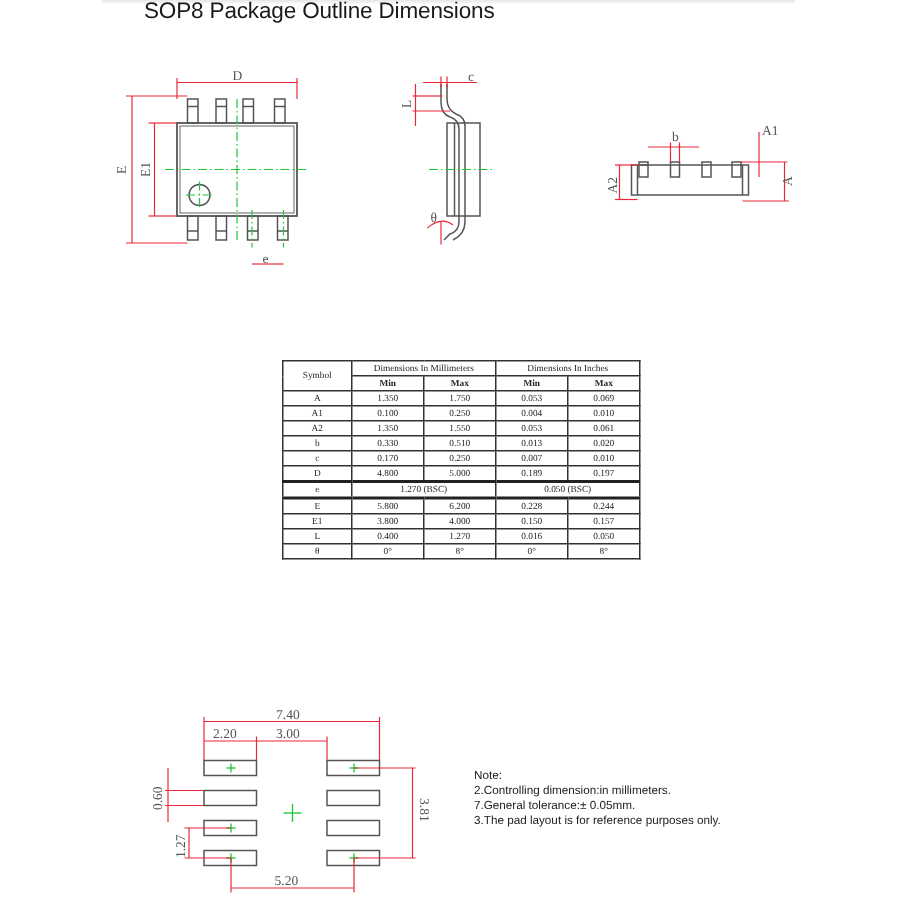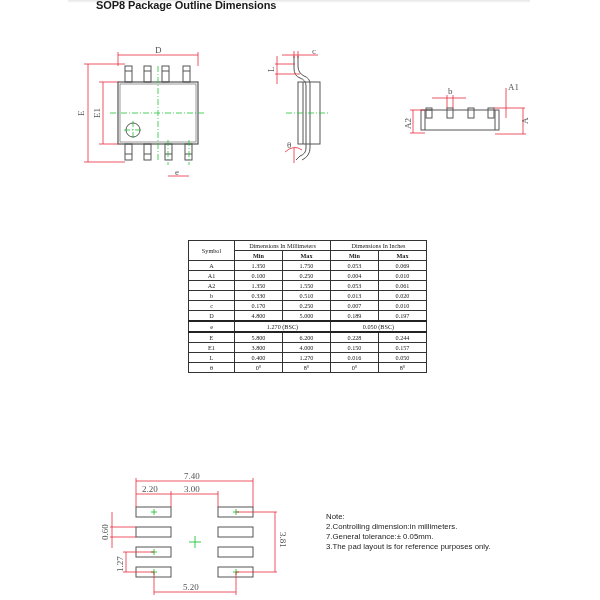--- a/index.html
+++ b/index.html
@@ -1,27 +1,27 @@
 <!DOCTYPE html>
 <html><head>
 <meta charset="utf-8">
 <style>
   html, body { margin:0; padding:0; }
   body { width:600px; height:600px; background:#ffffff; position:relative; overflow:hidden; font-family:"Liberation Sans", sans-serif; }
   .topbar { position:absolute; left:68px; top:0; width:462px; height:3px; background:linear-gradient(#e6e6e6,#ffffff); }
-  .title { position:absolute; left:96px; top:-1px; font-size:11px; font-weight:bold; color:#1a1a1a; letter-spacing:-0.1px; }
+  .title { position:absolute; left:96px; top:-1px; font-size:15px; font-weight:normal; color:#1a1a1a; letter-spacing:-0.1px; }
   svg { position:absolute; left:0; top:0; }
   .dimtxt { font-family:"Liberation Serif", serif; font-size:9px; fill:#555; }
   table.dims { position:absolute; left:188px; top:240px; border-collapse:collapse; font-family:"Liberation Serif", serif; font-size:6.2px; color:#222; }
   table.dims td, table.dims th { border:1px solid #333; text-align:center; padding:0; height:9px; line-height:9px; font-weight:normal; }
   table.dims th.sub { font-weight:bold; }
   table.dims .sym { width:45px; }
   table.dims .c { width:47px; }
   table.dims tr.thick td { border-top:2px solid #222; }
-  .notes { position:absolute; left:326px; top:512px; font-size:7.8px; line-height:10px; color:#222; }
+  .notes { position:absolute; left:316px; top:512px; font-size:7.8px; line-height:10px; color:#222; }
   .notes div { white-space:nowrap; }
 </style>
 </head>
 <body>
 
 <div class="topbar"></div>
 <div class="title">SOP8 Package Outline Dimensions</div>
 
 <svg width="600" height="600" viewBox="0 0 600 600">
 

